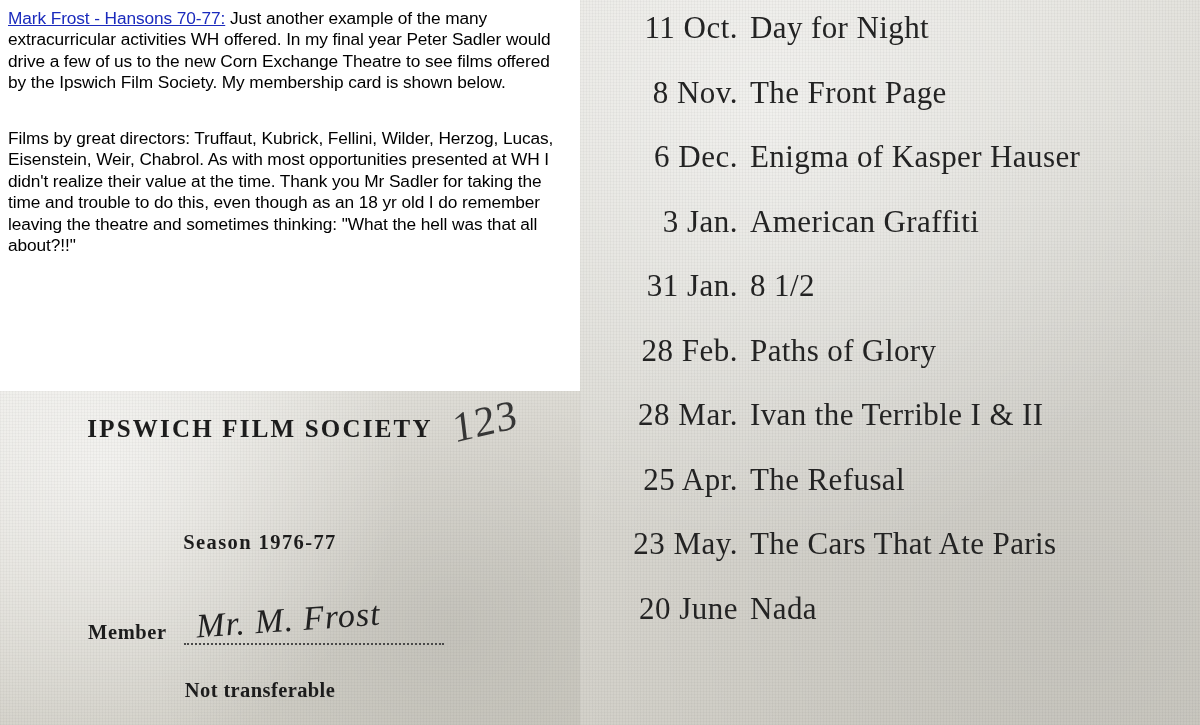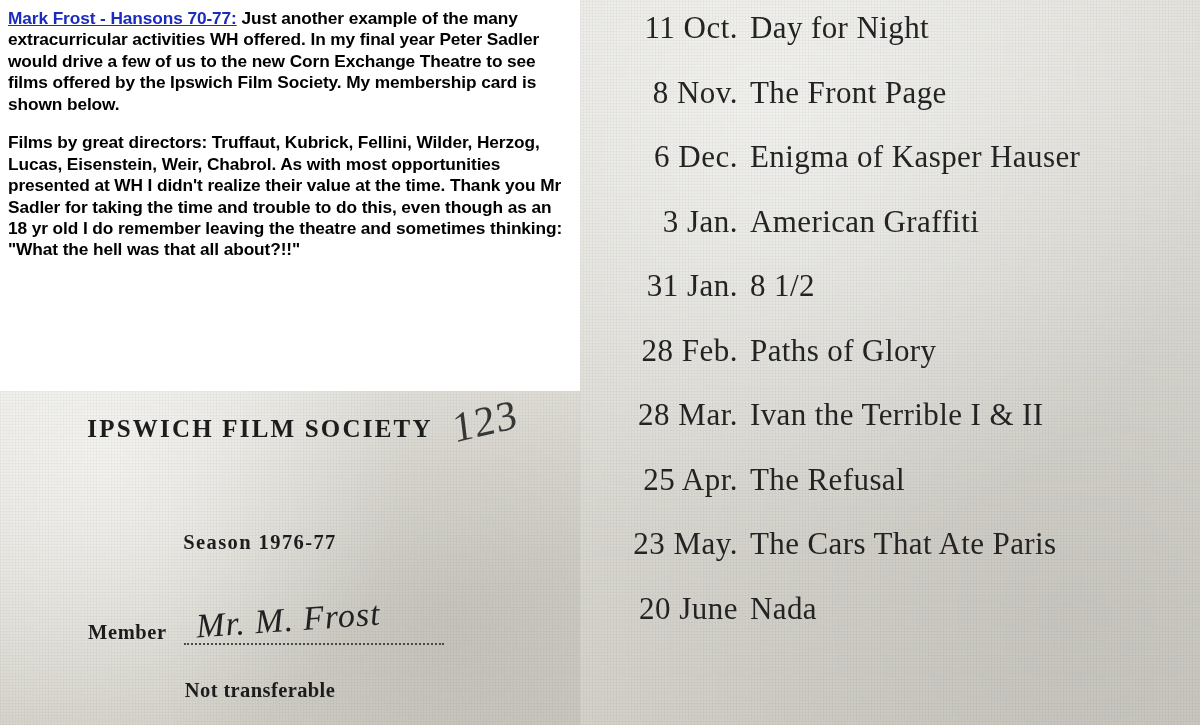--- a/index.html
+++ b/index.html
@@ -31,34 +31,34 @@
     overflow: hidden;
   }
   .commentary {
     position: absolute;
     left: 0;
     top: 0;
     width: 580px;
     padding: 8px 8px 0 8px;
     box-sizing: border-box;
     font-size: 17.3px;
-    font-weight: bold;
+    font-weight: normal;
     line-height: 1.24;
     color: #000000;
     letter-spacing: -0.1px;
   }
   .commentary .byline {
     color: #1b2bbd;
     text-decoration: underline;
   }
   .commentary p {
     margin: 0;
   }
   .commentary p.second {
-    margin-top: 17px;
+    margin-top: 34px;
   }
 
   
   .card {
     position: absolute;
     left: 0;
     top: 391px;
     width: 580px;
     height: 334px;
     background:

